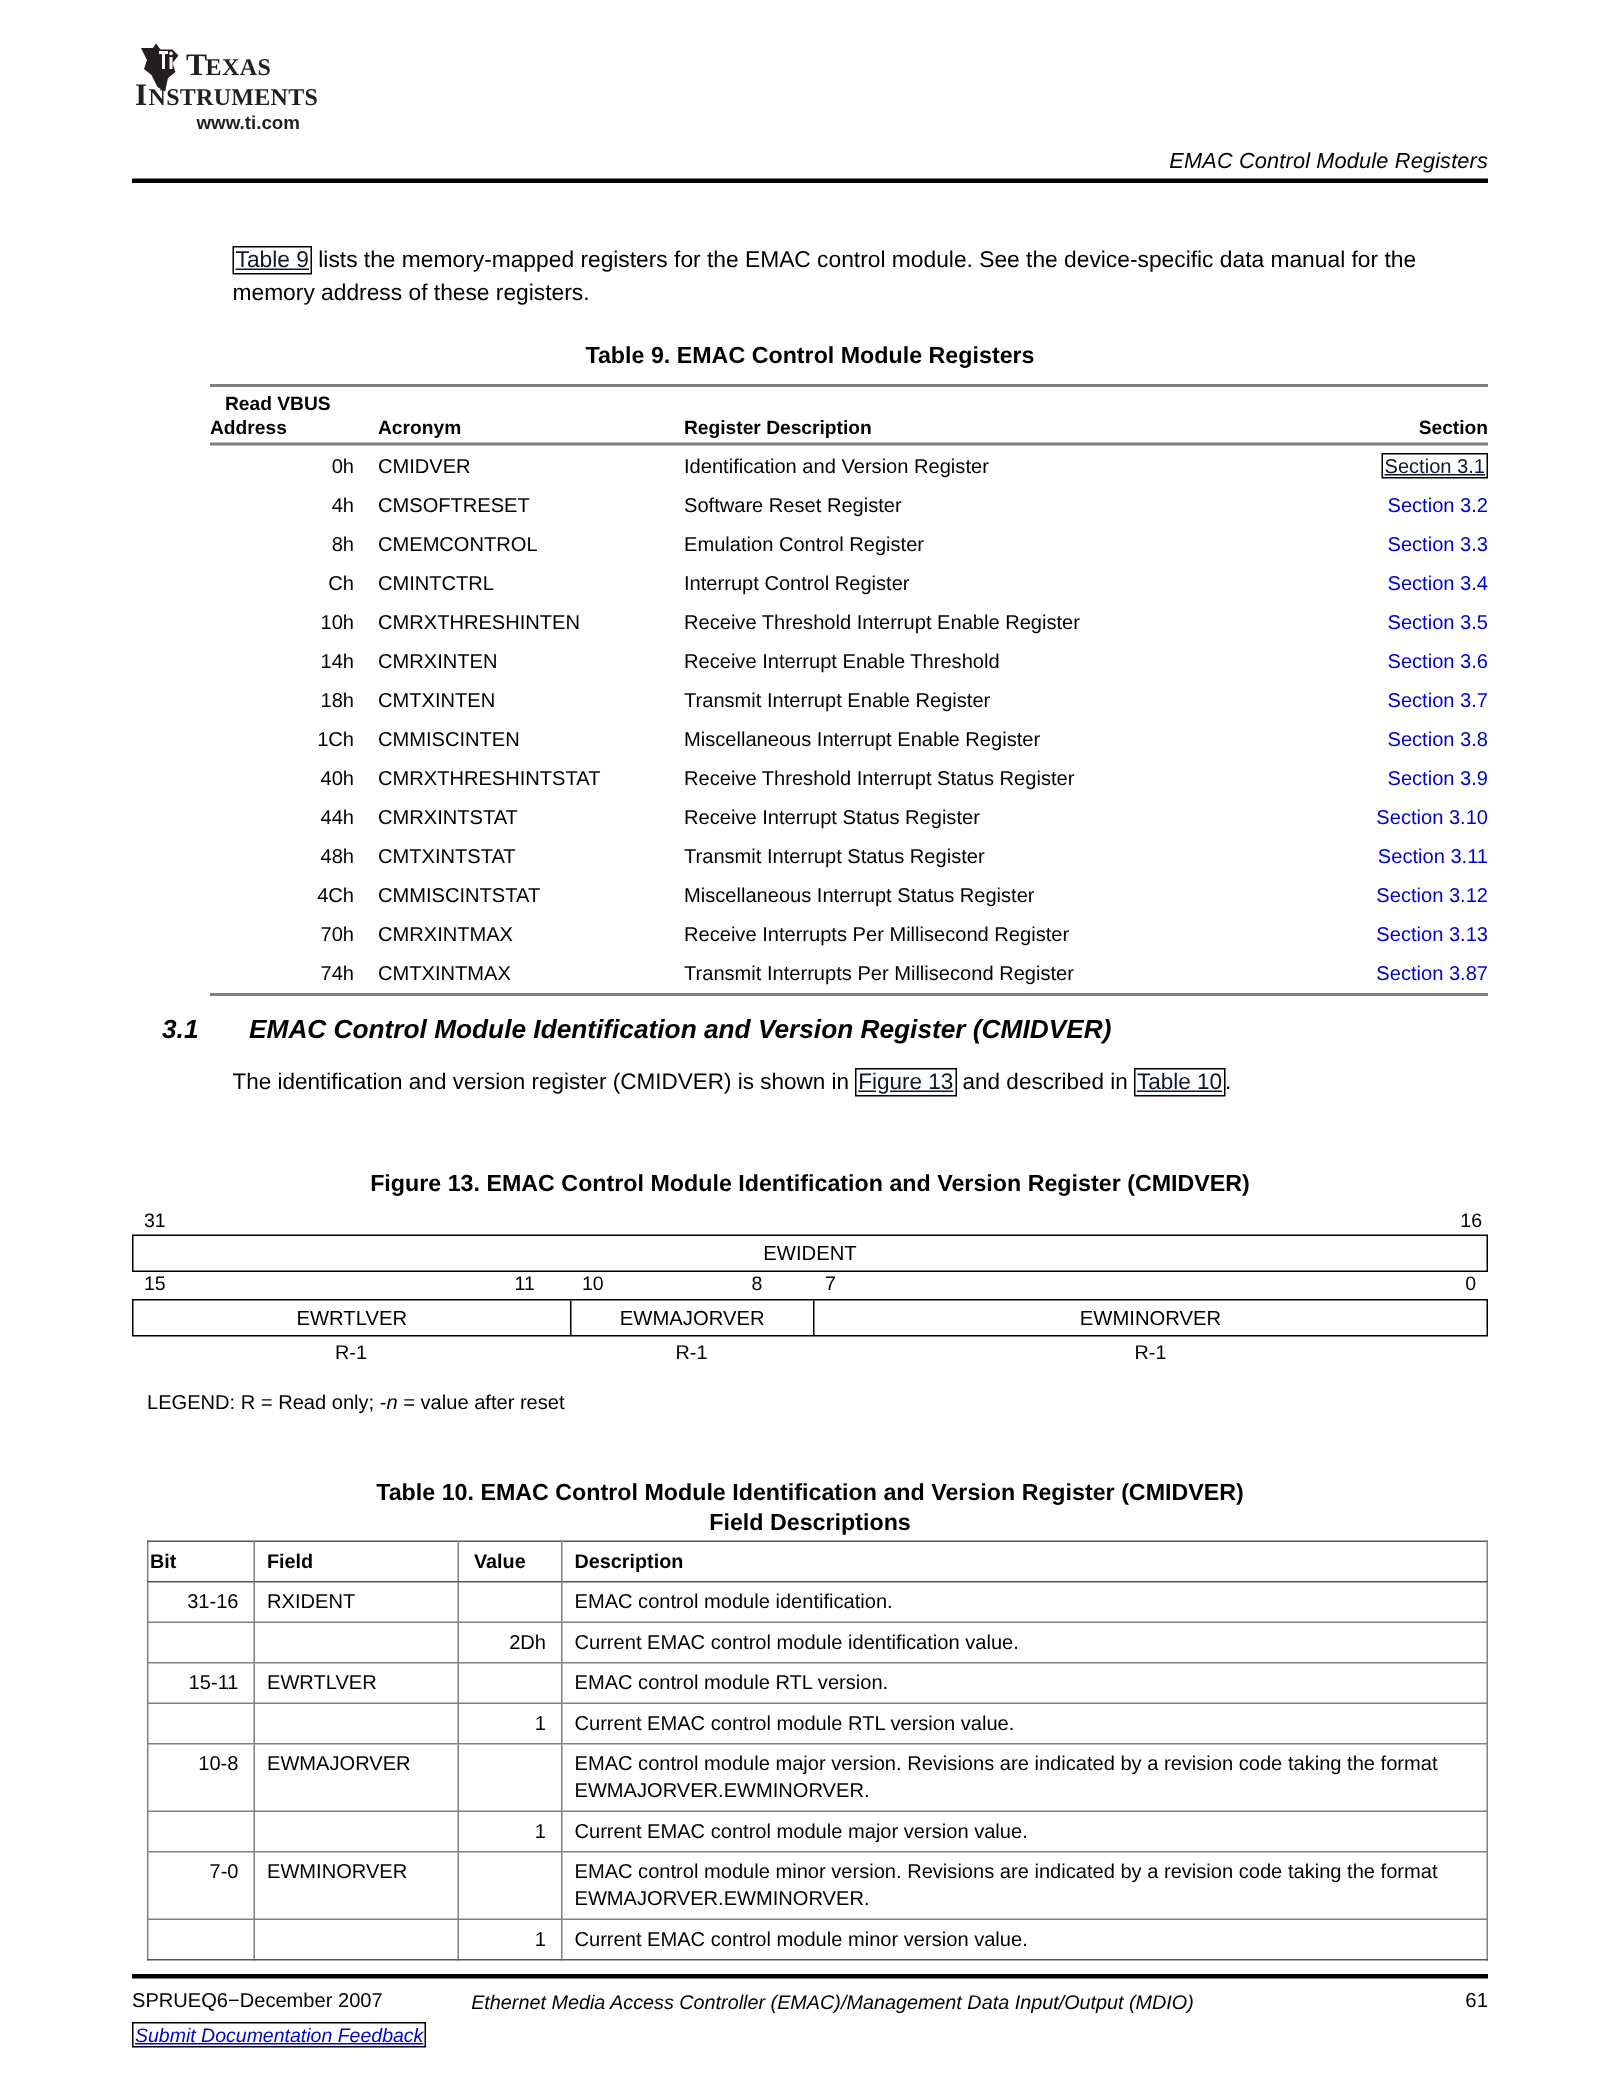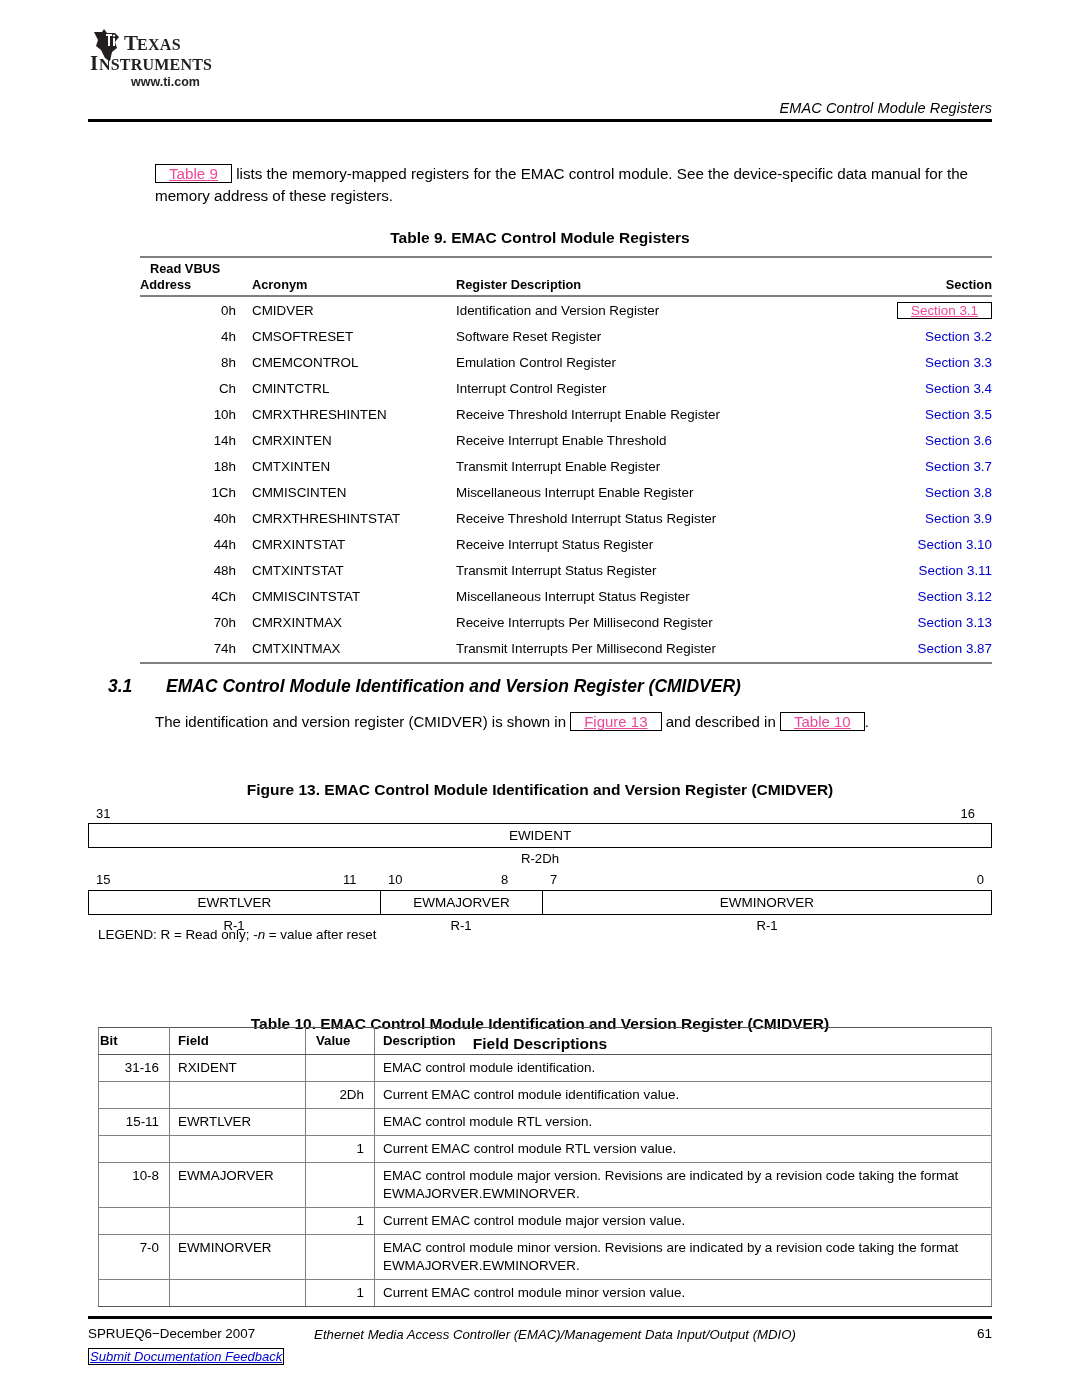--- a/index.html
+++ b/index.html
@@ -80,24 +80,24 @@
     font-size: 15.2px;
     line-height: 22px;
   }
 
   
   .xref {
     color: #0000cc;
     text-decoration: none;
   }
   .xref-box {
-    color: #ec4899;
+    color: #0f172a;
     text-decoration: underline;
     border: 1.5px solid #000;
-    padding: 0 13px;
+    padding: 0 1px;
     line-height: 1;
   }
 
   
   .tbl-caption {
     position: absolute;
     text-align: center;
     font-size: 15.5px;
     font-weight: bold;
   }
@@ -230,21 +230,20 @@
     font-size: 13.4px;
   }
   .legend i { font-style: italic; }
 
   
   #caption-table10 {
     left: 88px;
     right: 88px;
     top: 986px;
     line-height: 20px;
-    margin-top: 28px;
   }
 
   .t10 {
     position: absolute;
     left: 98px;
     top: 1027px;
     width: 894px;
     border-collapse: collapse;
     font-size: 13.4px;
   }
@@ -456,27 +455,24 @@
   <div class="body-para2">
     <span>The identification and version register (CMIDVER) is shown in </span><span class="xref-box">Figure 13</span><span> and described in </span><span class="xref-box">Table 10</span><span>.</span>
   </div>
 
   <div class="tbl-caption" id="caption-figure13">Figure 13. EMAC Control Module Identification and Version Register (CMIDVER)</div>
 
   <div class="regfig">
 
     <div class="bitrow">
       <span class="bitnum" style="left:8px;">31</span>
-      <span class="bitnum" style="right:17px;">16</span>
+      <span class="bitnum" style="right:4px;">16</span>
     </div>
     <div class="regbar">
       <div class="regcell" style="flex:1 1 100%;">EWIDENT</div>
-    </div>
-    <div class="resetrow">
-      <span class="resetval" style="left:0; width:100%;">R-2Dh</span>
     </div>
 
     <div class="bitrow" style="height:18px;">
       <span class="bitnum" style="left:8px;">15</span>
       <span class="bitnum" style="left:255px;">11</span>
       <span class="bitnum" style="left:300px;">10</span>
       <span class="bitnum" style="left:413px;">8</span>
       <span class="bitnum" style="left:462px;">7</span>
       <span class="bitnum" style="right:8px;">0</span>
     </div>

